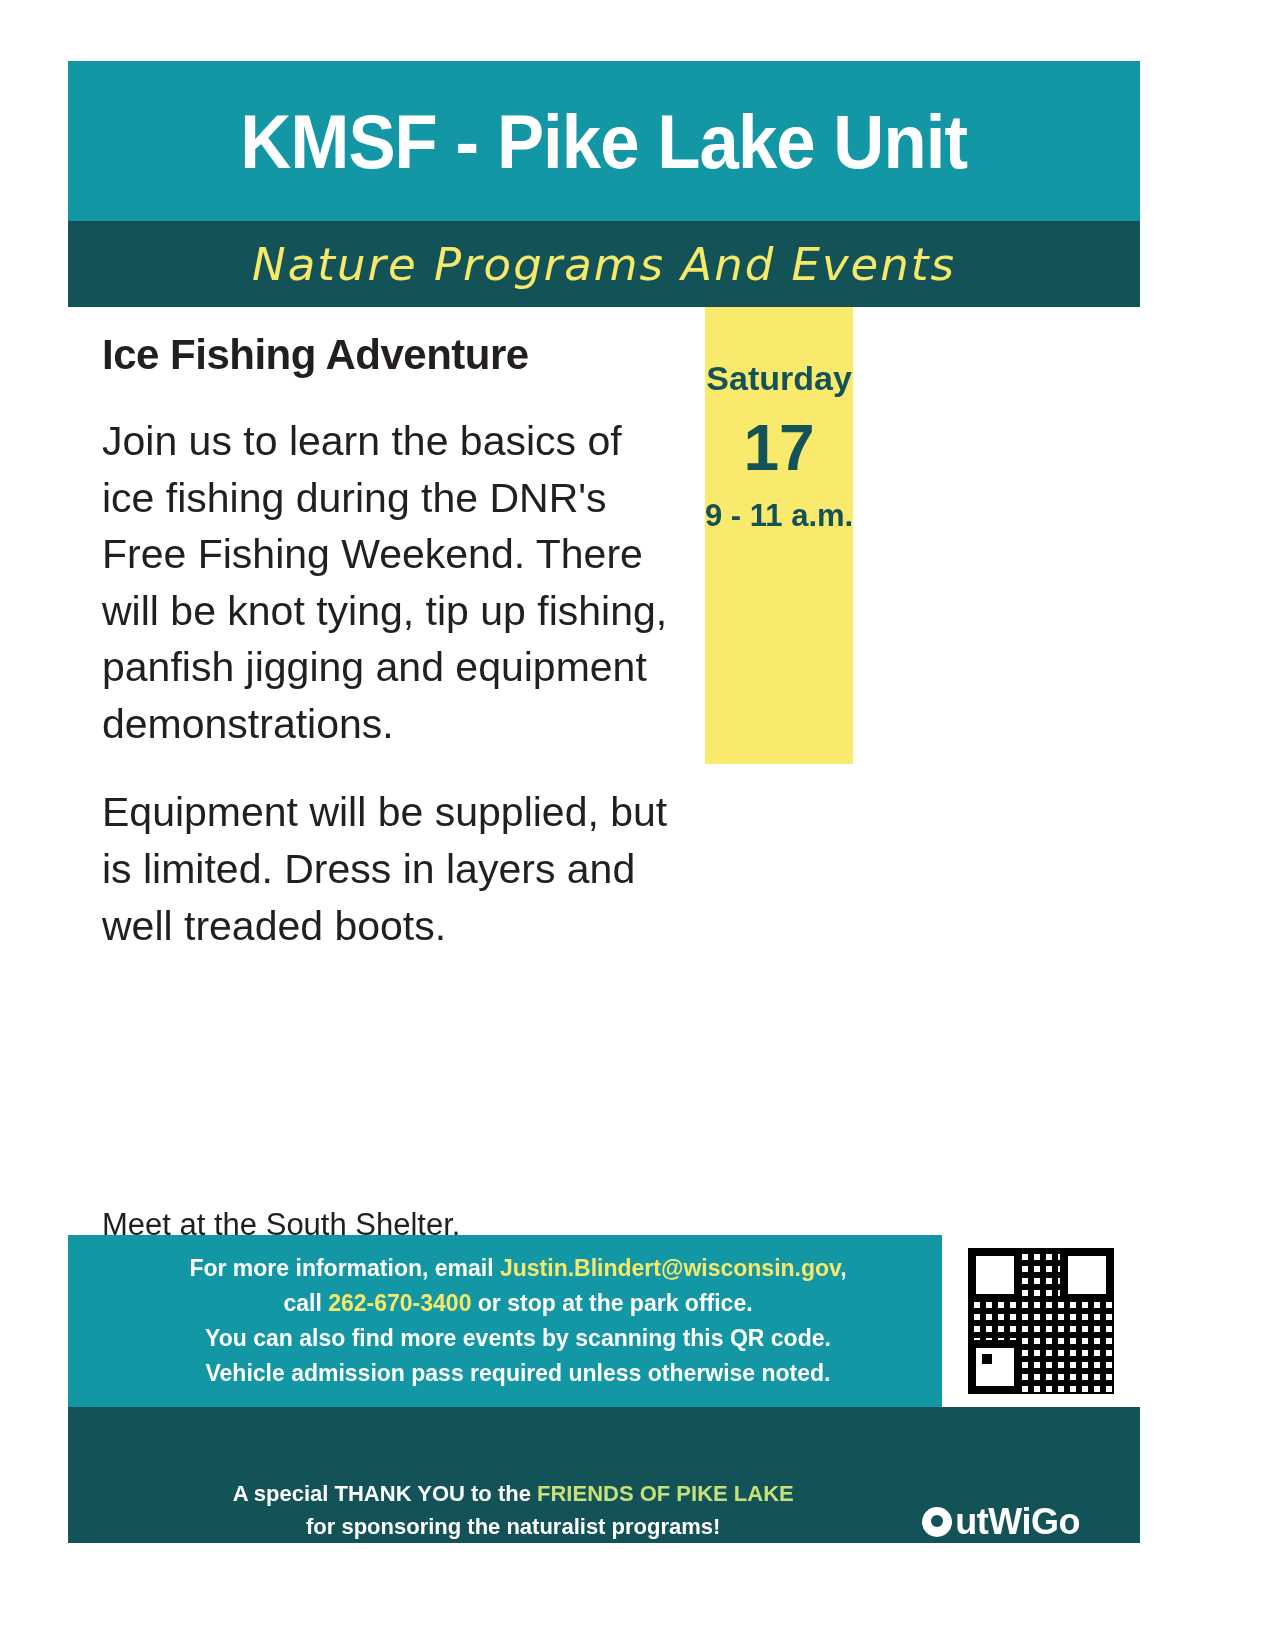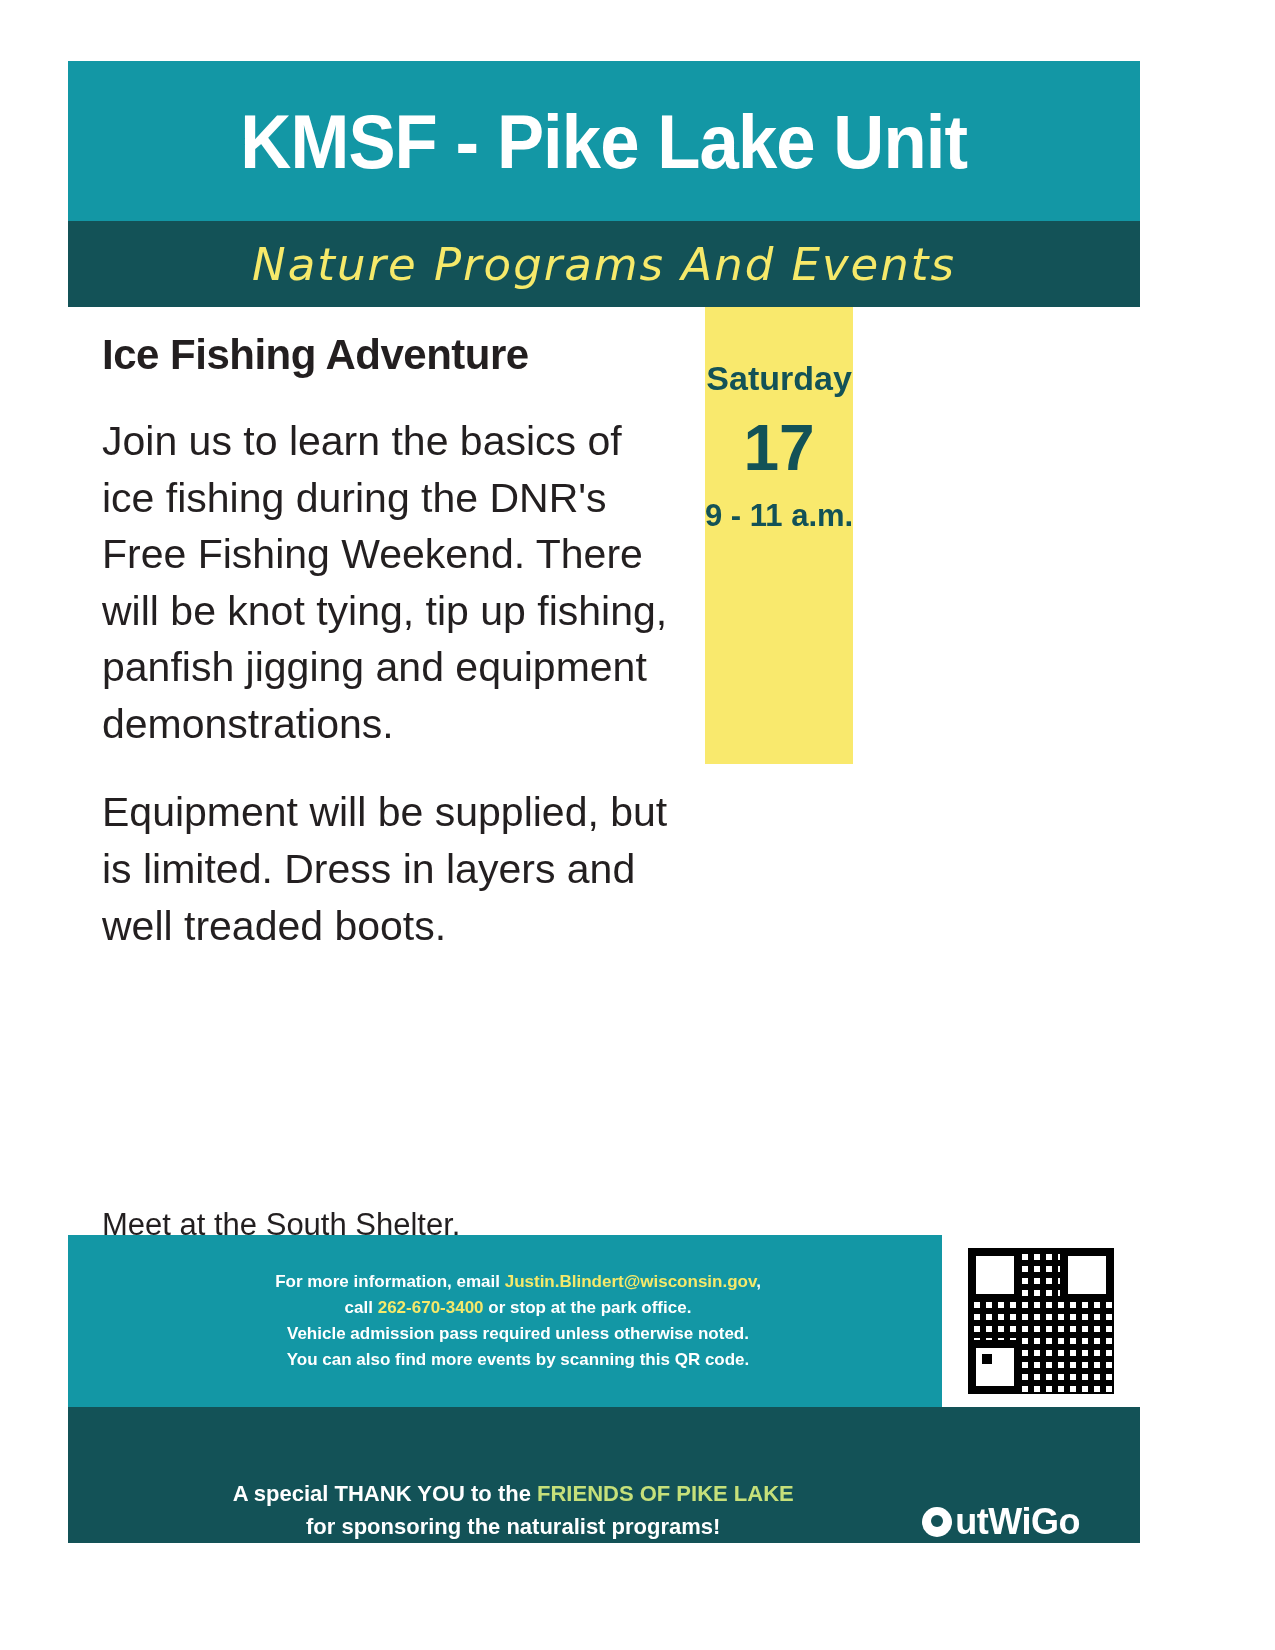--- a/index.html
+++ b/index.html
@@ -208,21 +208,21 @@
     background: #1397a5;
     height: 172px;
     display: flex;
     align-items: center;
     position: relative;
   }
   .info-text {
     flex: 1;
     text-align: center;
     color: #ffffff;
-    font-size: 17px;
+    font-size: 23px;
     line-height: 1.52;
     font-weight: bold;
     padding-left: 26px;
   }
   .info-text .hl { color: #f6e96a; }
   .qr-wrap {
     width: 198px;
     height: 172px;
     background: #ffffff;
     display: flex;
@@ -404,22 +404,22 @@
   </div>
 
   <div class="info-band">
     <div class="info-text">
       <div>
         <span>For more information, email </span><span class="hl">Justin.Blindert@wisconsin.gov</span><span>,</span>
       </div>
       <div>
         <span>call </span><span class="hl">262-670-3400</span><span> or stop at the park office.</span>
       </div>
+      <div>You can also find more events by scanning this QR code.</div>
       <div>Vehicle admission pass required unless otherwise noted.</div>
-      <div>You can also find more events by scanning this QR code.</div>
     </div>
     <div class="qr-wrap">
       <div class="qr">
           <i></i>
         </div>
     </div>
   </div>
 
   <div class="footer">
     <div class="thanks">

